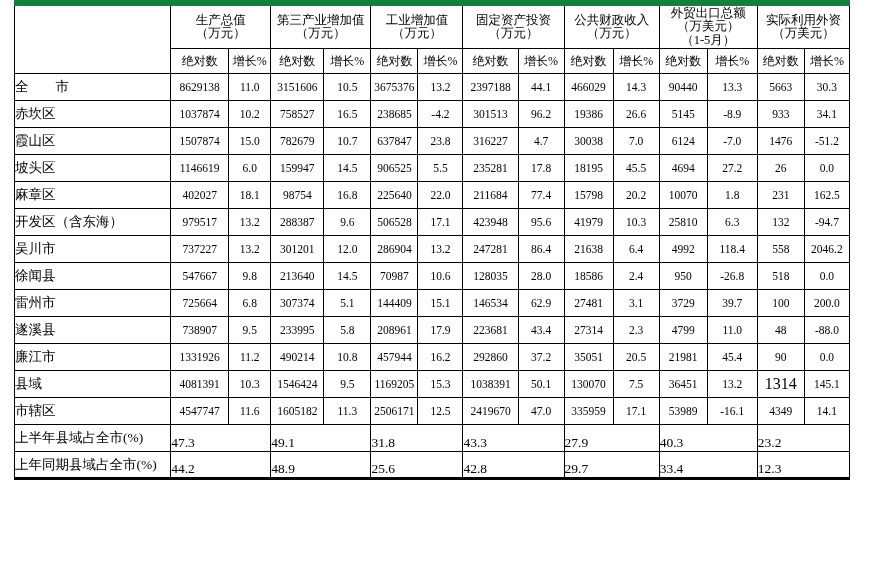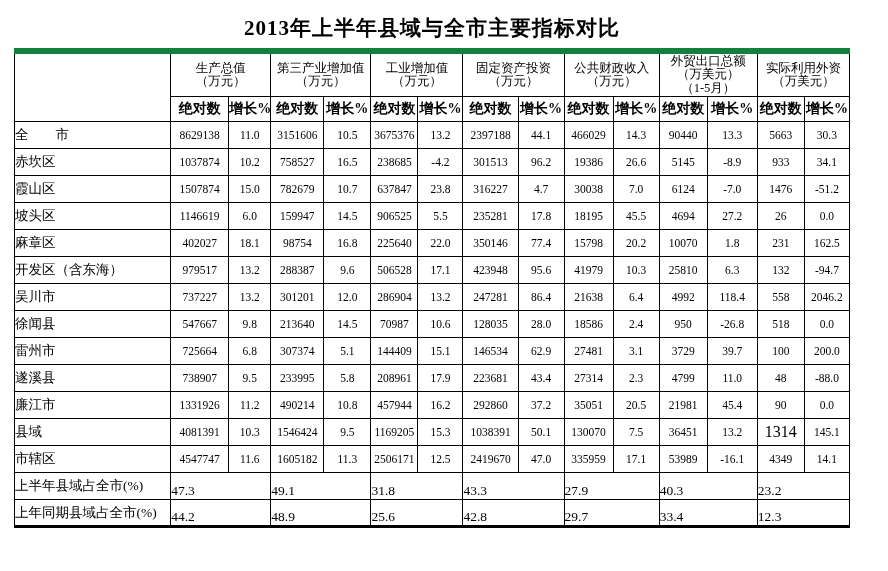--- a/index.html
+++ b/index.html
@@ -44,22 +44,22 @@
   th.corner { border-top: none; }
   th.group {
     font-weight: normal;
     font-size: 12.5px;
     line-height: 13.5px;
     text-align: center;
     height: 42px;
     vertical-align: middle;
   }
   th.sub {
-    font-weight: bold;
-    font-size: 14px;
+    font-weight: normal;
+    font-size: 12px;
     text-align: center;
     height: 24px;
     vertical-align: middle;
   }
   td.rowlabel {
     font-size: 13.5px;
     text-align: left;
     padding-left: 11px;
     vertical-align: middle;
   }
@@ -82,21 +82,20 @@
     text-align: left;
     padding-left: 11px;
     vertical-align: middle;
   }
 </style>
 </head>
 <body>
 
 <div class="page">
   <div class="wrap">
-    <div class="title">2013年上半年县域与全市主要指标对比</div>
     <table class="main">
       <colgroup>
           <col style="width: 156px;">
           <col style="width: 58px;">
           <col style="width: 42px;">
           <col style="width: 53px;">
           <col style="width: 47px;">
           <col style="width: 47px;">
           <col style="width: 45px;">
           <col style="width: 55px;">
@@ -206,21 +205,21 @@
             <td class="num">0.0</td>
           </tr>
           <tr class="datarow">
             <td class="rowlabel">麻章区</td>
             <td class="num">402027</td>
             <td class="num">18.1</td>
             <td class="num">98754</td>
             <td class="num">16.8</td>
             <td class="num">225640</td>
             <td class="num">22.0</td>
-            <td class="num">350146</td>
+            <td class="num">211684</td>
             <td class="num">77.4</td>
             <td class="num">15798</td>
             <td class="num">20.2</td>
             <td class="num">10070</td>
             <td class="num">1.8</td>
             <td class="num">231</td>
             <td class="num">162.5</td>
           </tr>
           <tr class="datarow">
             <td class="rowlabel">开发区（含东海）</td>

